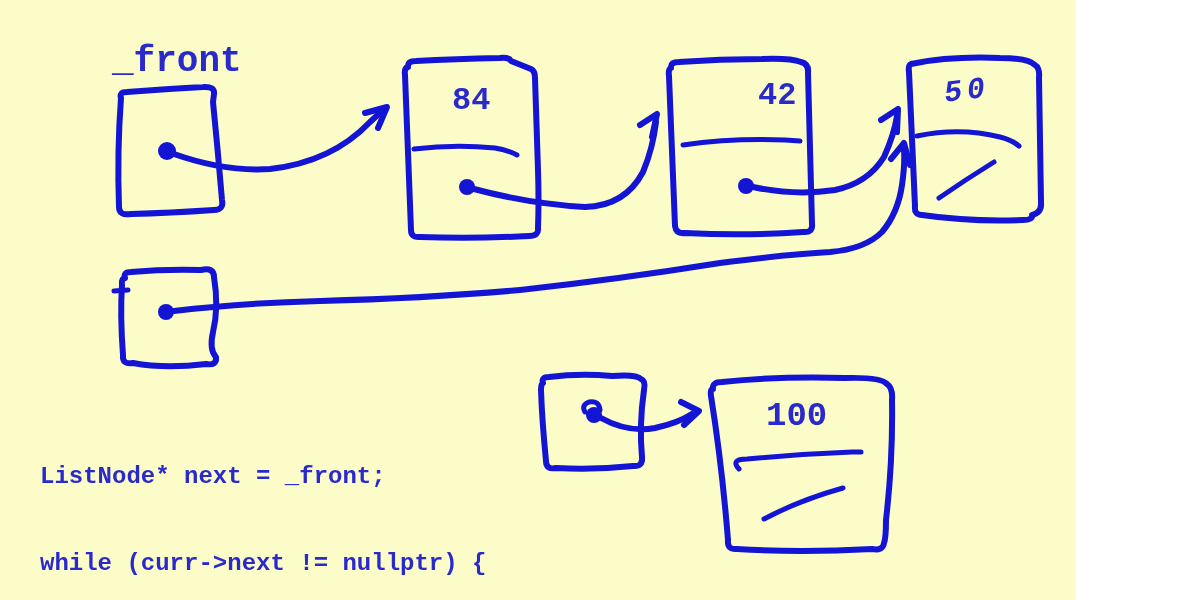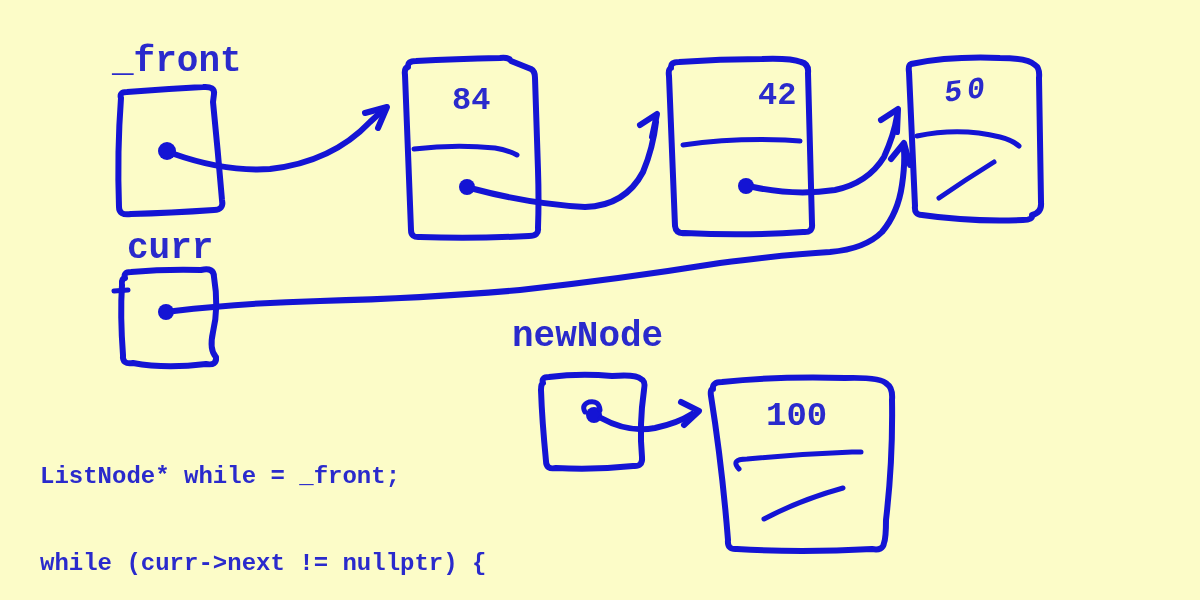--- a/index.html
+++ b/index.html
@@ -4,21 +4,21 @@
 <style>
   html, body {
     margin: 0;
     padding: 0;
     width: 1200px;
     height: 600px;
     overflow: hidden;
   }
   .canvas {
     position: relative;
-    width: 1200px;
+    width: 1076px;
     height: 600px;
     background: var(--bg, #FCFCC8);
     font-family: "Liberation Mono", "DejaVu Sans Mono", monospace;
   }
   svg.draw-layer {
     position: absolute;
     left: 0; top: 0;
     width: 1200px;
     height: 600px;
   }
@@ -138,34 +138,32 @@
 
     <g>
       <path class="box-stroke" d="M 713 389 Q 712 382 722 382 Q 780 376 845 378 Q 881 377 887 384 Q 893 388 892 400 Q 893 460 886 520 Q 886 538 884 543 Q 883 551 872 549 Q 800 553 737 549 Q 727 550 728 540 Q 722 465 711 396 Q 710 389 713 389 Z"></path>
       <path class="thin-stroke" d="M 739 469 Q 730 459 747 459 Q 800 454 852 452 L 861 452"></path>
       <path class="thin-stroke" d="M 764 519 Q 800 500 843 488"></path>
     </g>
   </svg>
 
   <div class="label" style="left:112px; top:44px;">_front</div>
 
-  <div class="label" style="left:127px; top:231px;">curr</div>
 
-  <div class="label" style="left:512px; top:319px;">newNode</div>
 
   <div class="node-value" style="left:452px; top:83px;">84</div>
 
   <div class="node-value" style="left:718px; top:78px;margin-left:40px;">42</div>
 
   <div class="node-value handwritten" style="left:944px; top:73px;">50</div>
 
   <div class="node-value small" style="left:766px; top:398px;">100</div>
 
   <div class="code-block">
-    <div>ListNode* while = _front;</div>
+    <div>ListNode* next = _front;</div>
     <div>while (curr-&gt;next != nullptr) {</div>
     
     
     
     
   </div>
 
 </div>
 
 </body></html>

